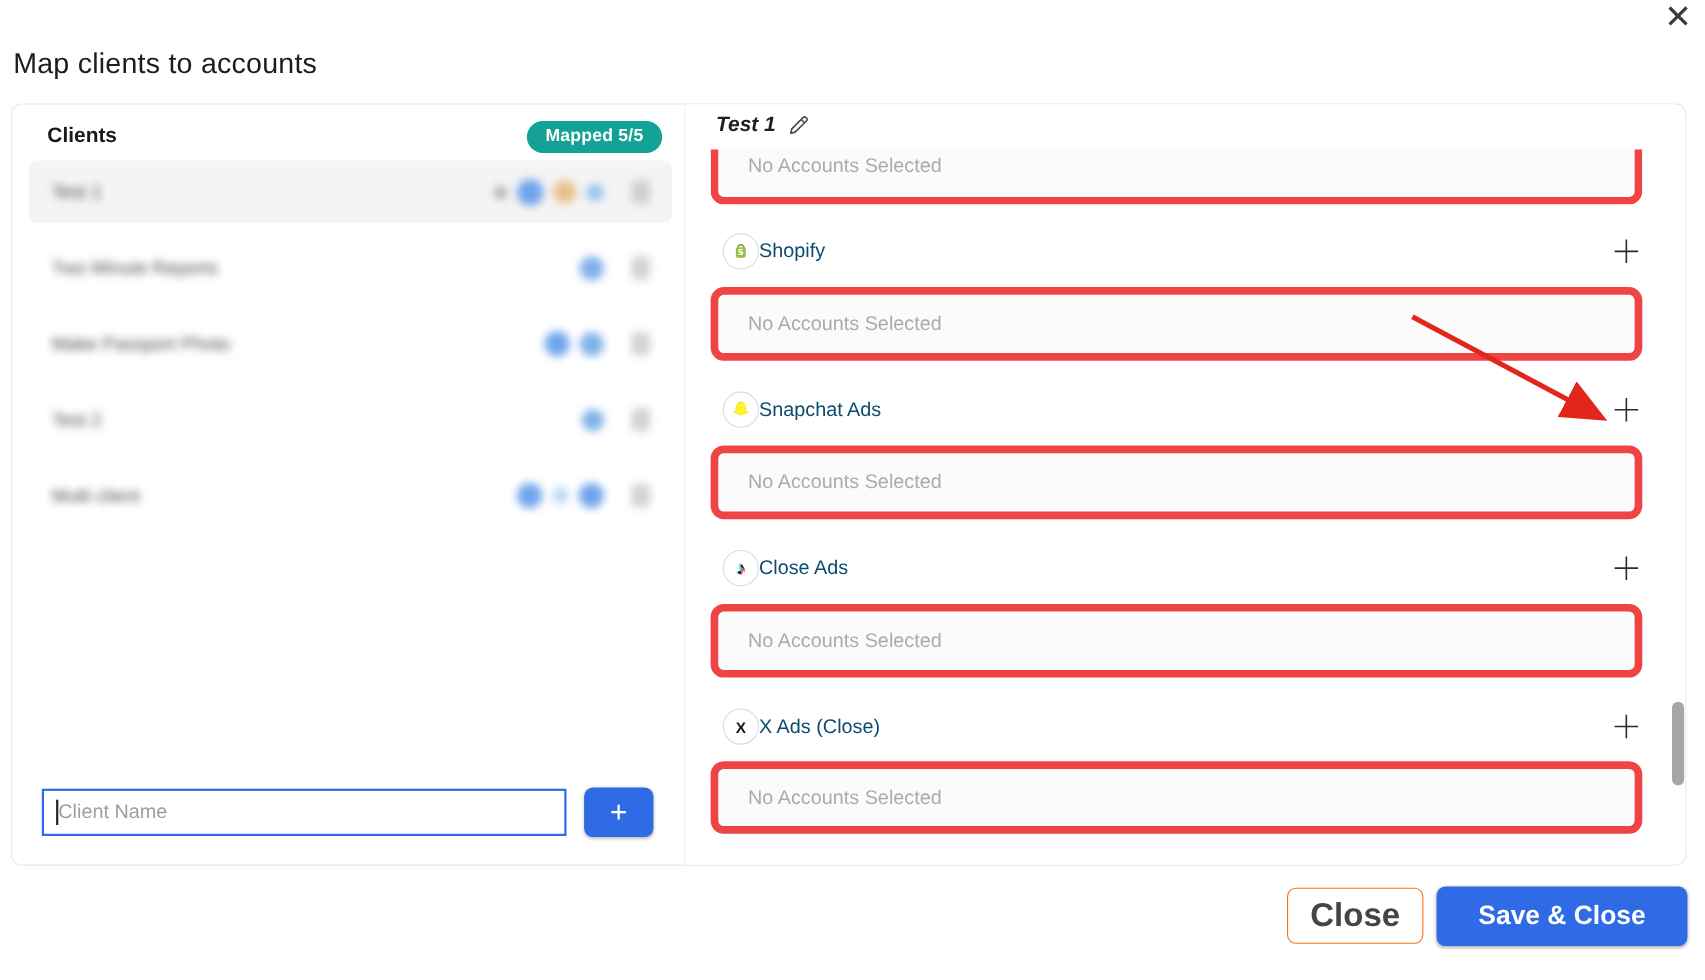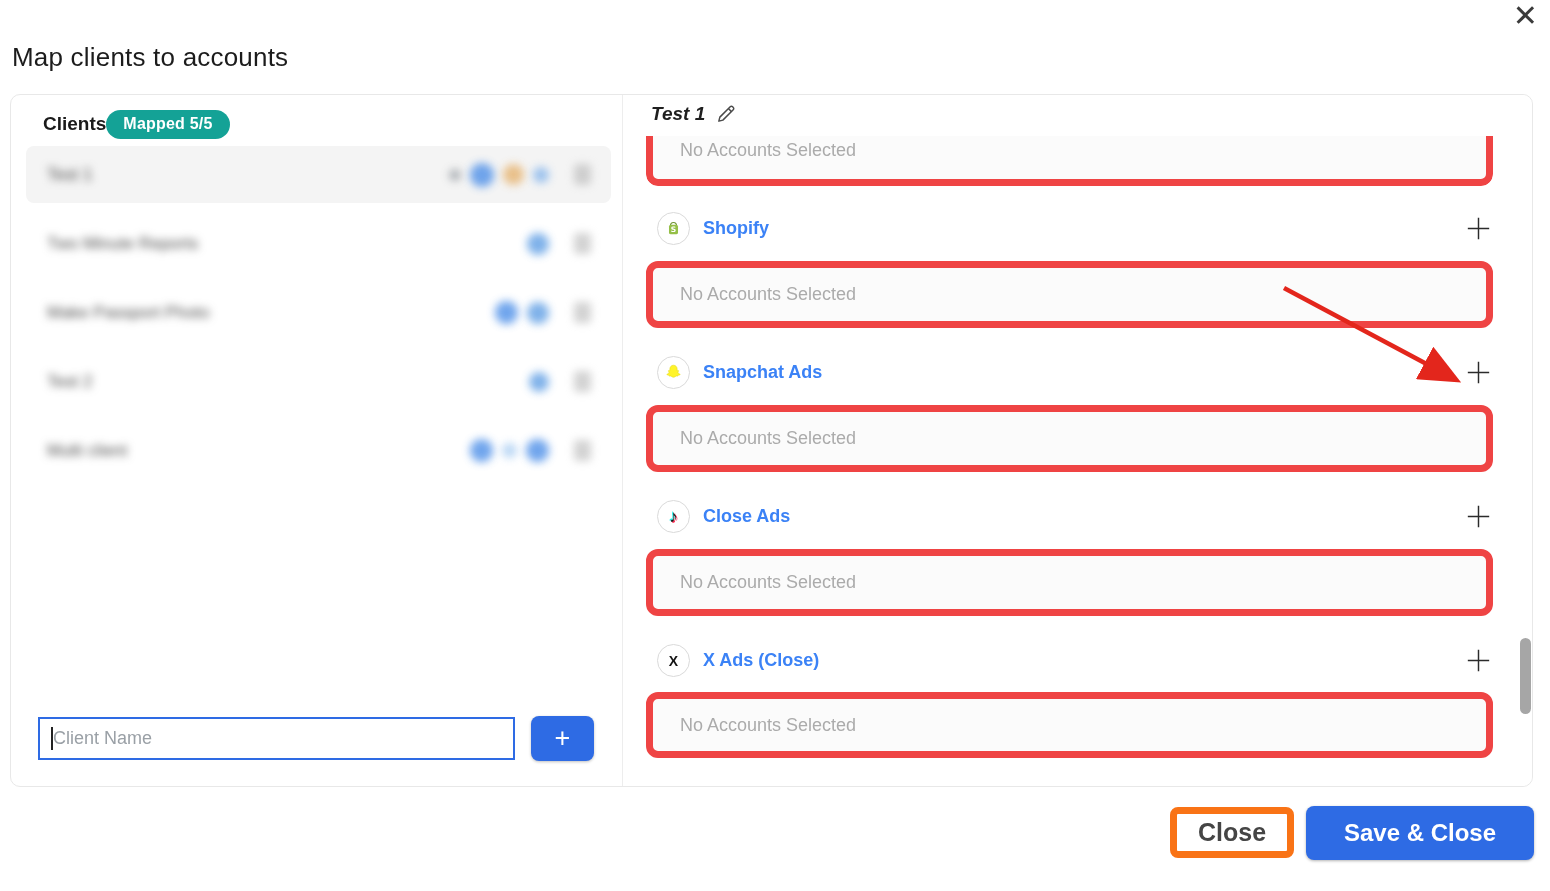--- a/index.html
+++ b/index.html
@@ -9,21 +9,21 @@
   
   #page-title { left:12px; top:42px; font-size:26px; color:#1c1c1c; font-weight:500; letter-spacing:.2px; }
   #dialog-close { right:12px; top:-2px; font-size:30px; color:#3b3b3b; cursor:pointer; line-height:36px; font-weight:500; }
 
   
   #modal { left:10px; top:94px; width:1523px; height:693px; border:1px solid #e8e8e8; border-radius:10px; background:#fff; }
   #left-panel { position:absolute; left:0; top:0; width:612px; height:100%; border-right:1px solid #ededed; }
   #right-panel { position:absolute; left:612px; top:0; width:909px; height:100%; background:#fff; border-radius:0 10px 10px 0; overflow:hidden; }
 
   
-  .lp-header { position:absolute; left:0; top:0; width:100%; height:48px; display:flex; align-items:center; justify-content:flex-start; padding:10px 20px 0 32px; }
+  .lp-header { position:absolute; left:0; top:0; width:100%; height:48px; display:flex; align-items:center; justify-content:space-between; padding:10px 20px 0 32px; }
   .lp-title { font-size:19px; font-weight:bold; color:#1a1a1a; }
   .badge { background:#14A296; color:#fff; font-size:16px; font-weight:bold; border-radius:999px; padding:5px 17px 6px; letter-spacing:.2px; }
 
   .client-list { position:absolute; left:15px; right:11px; top:51px; }
   .client-row { height:57px; border-radius:8px; display:flex; align-items:center; justify-content:space-between; padding:0 20px 0 21px; margin-bottom:12px; background:#fff; cursor:pointer; }
   .client-row.selected { background:#f4f4f4; }
   .client-label { font-size:17px; color:#4a4a4a; filter:blur(4px); white-space:nowrap; }
   .row-icons { display:flex; align-items:center; gap:9px; }
   .dot { display:inline-block; border-radius:50%; filter:blur(4px); opacity:.8; }
   .trash-blur { width:17px; height:21px; border-radius:4px; background:#b5b5b5; filter:blur(4px); opacity:.6; margin-left:16px; }
@@ -39,32 +39,32 @@
   .rp-client-name { font-size:19px; font-weight:bold; color:#1f1f1f;font-style:italic; }
   .pencil-btn { width:22px; height:22px; cursor:pointer; background:none; border:none; padding:0; }
 
   .empty-box { position:absolute; left:23px; width:847px; height:67px; background:#fbfbfb; border:7px solid #ef4444; border-radius:12px; display:flex; align-items:center; padding-left:27px; }
   .empty-text { font-size:18px; color:#ababab; }
   .box-clip { position:absolute; left:23px; top:41px; width:847px; height:50px; overflow:hidden; border-radius:0 0 12px 12px; }
   .box-clip .empty-box { position:relative; left:0; top:-21px; width:100%; height:71px; }
 
   .section-row { position:absolute; left:34px; width:841px; height:33px; display:flex; align-items:center; }
   .icon-circle { width:33px; height:33px; border-radius:50%; border:1px solid #dadada; background:#fff; display:flex; align-items:center; justify-content:center; flex-shrink:0; }
-  .section-label { font-size:18px; font-weight:bold; color:#3b82f6; margin-left:13px; }
+  .section-label { font-size:18px; font-weight:normal; color:#0c4a6e; }
   .plus-btn { position:absolute; left:808px; top:3px; width:27px; height:27px; background:none; border:none; cursor:pointer; padding:0; }
 
   .tiktok-note { font-size:17px; font-weight:bold; color:#141414; text-shadow:-1.2px -0.6px 0 #25F4EE, 1.2px 0.8px 0 #FE2C55; }
   .x-letter { font-size:14px; font-weight:bold; color:#141414; }
 
   .scroll-thumb { position:absolute; right:1px; top:543px; width:11px; height:76px; background:#a6a6a6; border-radius:6px; cursor:pointer; }
 
   .arrow-overlay { position:absolute; left:650px; top:182px; width:210px; height:200px; pointer-events:none; }
 
   
-  #close-btn { left:1170px; top:807px; width:124px; height:51px; background:#fff; border:7px solid #f97316; border-radius:8px; font-size:25px; font-weight:bold; color:#454545; cursor:pointer; font-family:"Liberation Sans",sans-serif; }
+  #close-btn { left:1170px; top:807px; width:124px; height:51px; background:#fff; border:1px solid #f97316; border-radius:8px; font-size:30px; font-weight:bold; color:#454545; cursor:pointer; font-family:"Liberation Sans",sans-serif; }
   #save-btn { left:1306px; top:806px; width:228px; height:54px; background:#2E6BE4; border:none; border-radius:8px; font-size:24px; font-weight:bold; color:#fff; cursor:pointer; box-shadow:0 1px 3px rgba(0,0,0,.3); font-family:"Liberation Sans",sans-serif; }
 </style>
 </head>
 <body>
 
 <div class="abs" id="page-title">Map clients to accounts</div>
 <div class="abs" id="dialog-close">✕</div>
 
 <div class="abs" id="modal">
 

